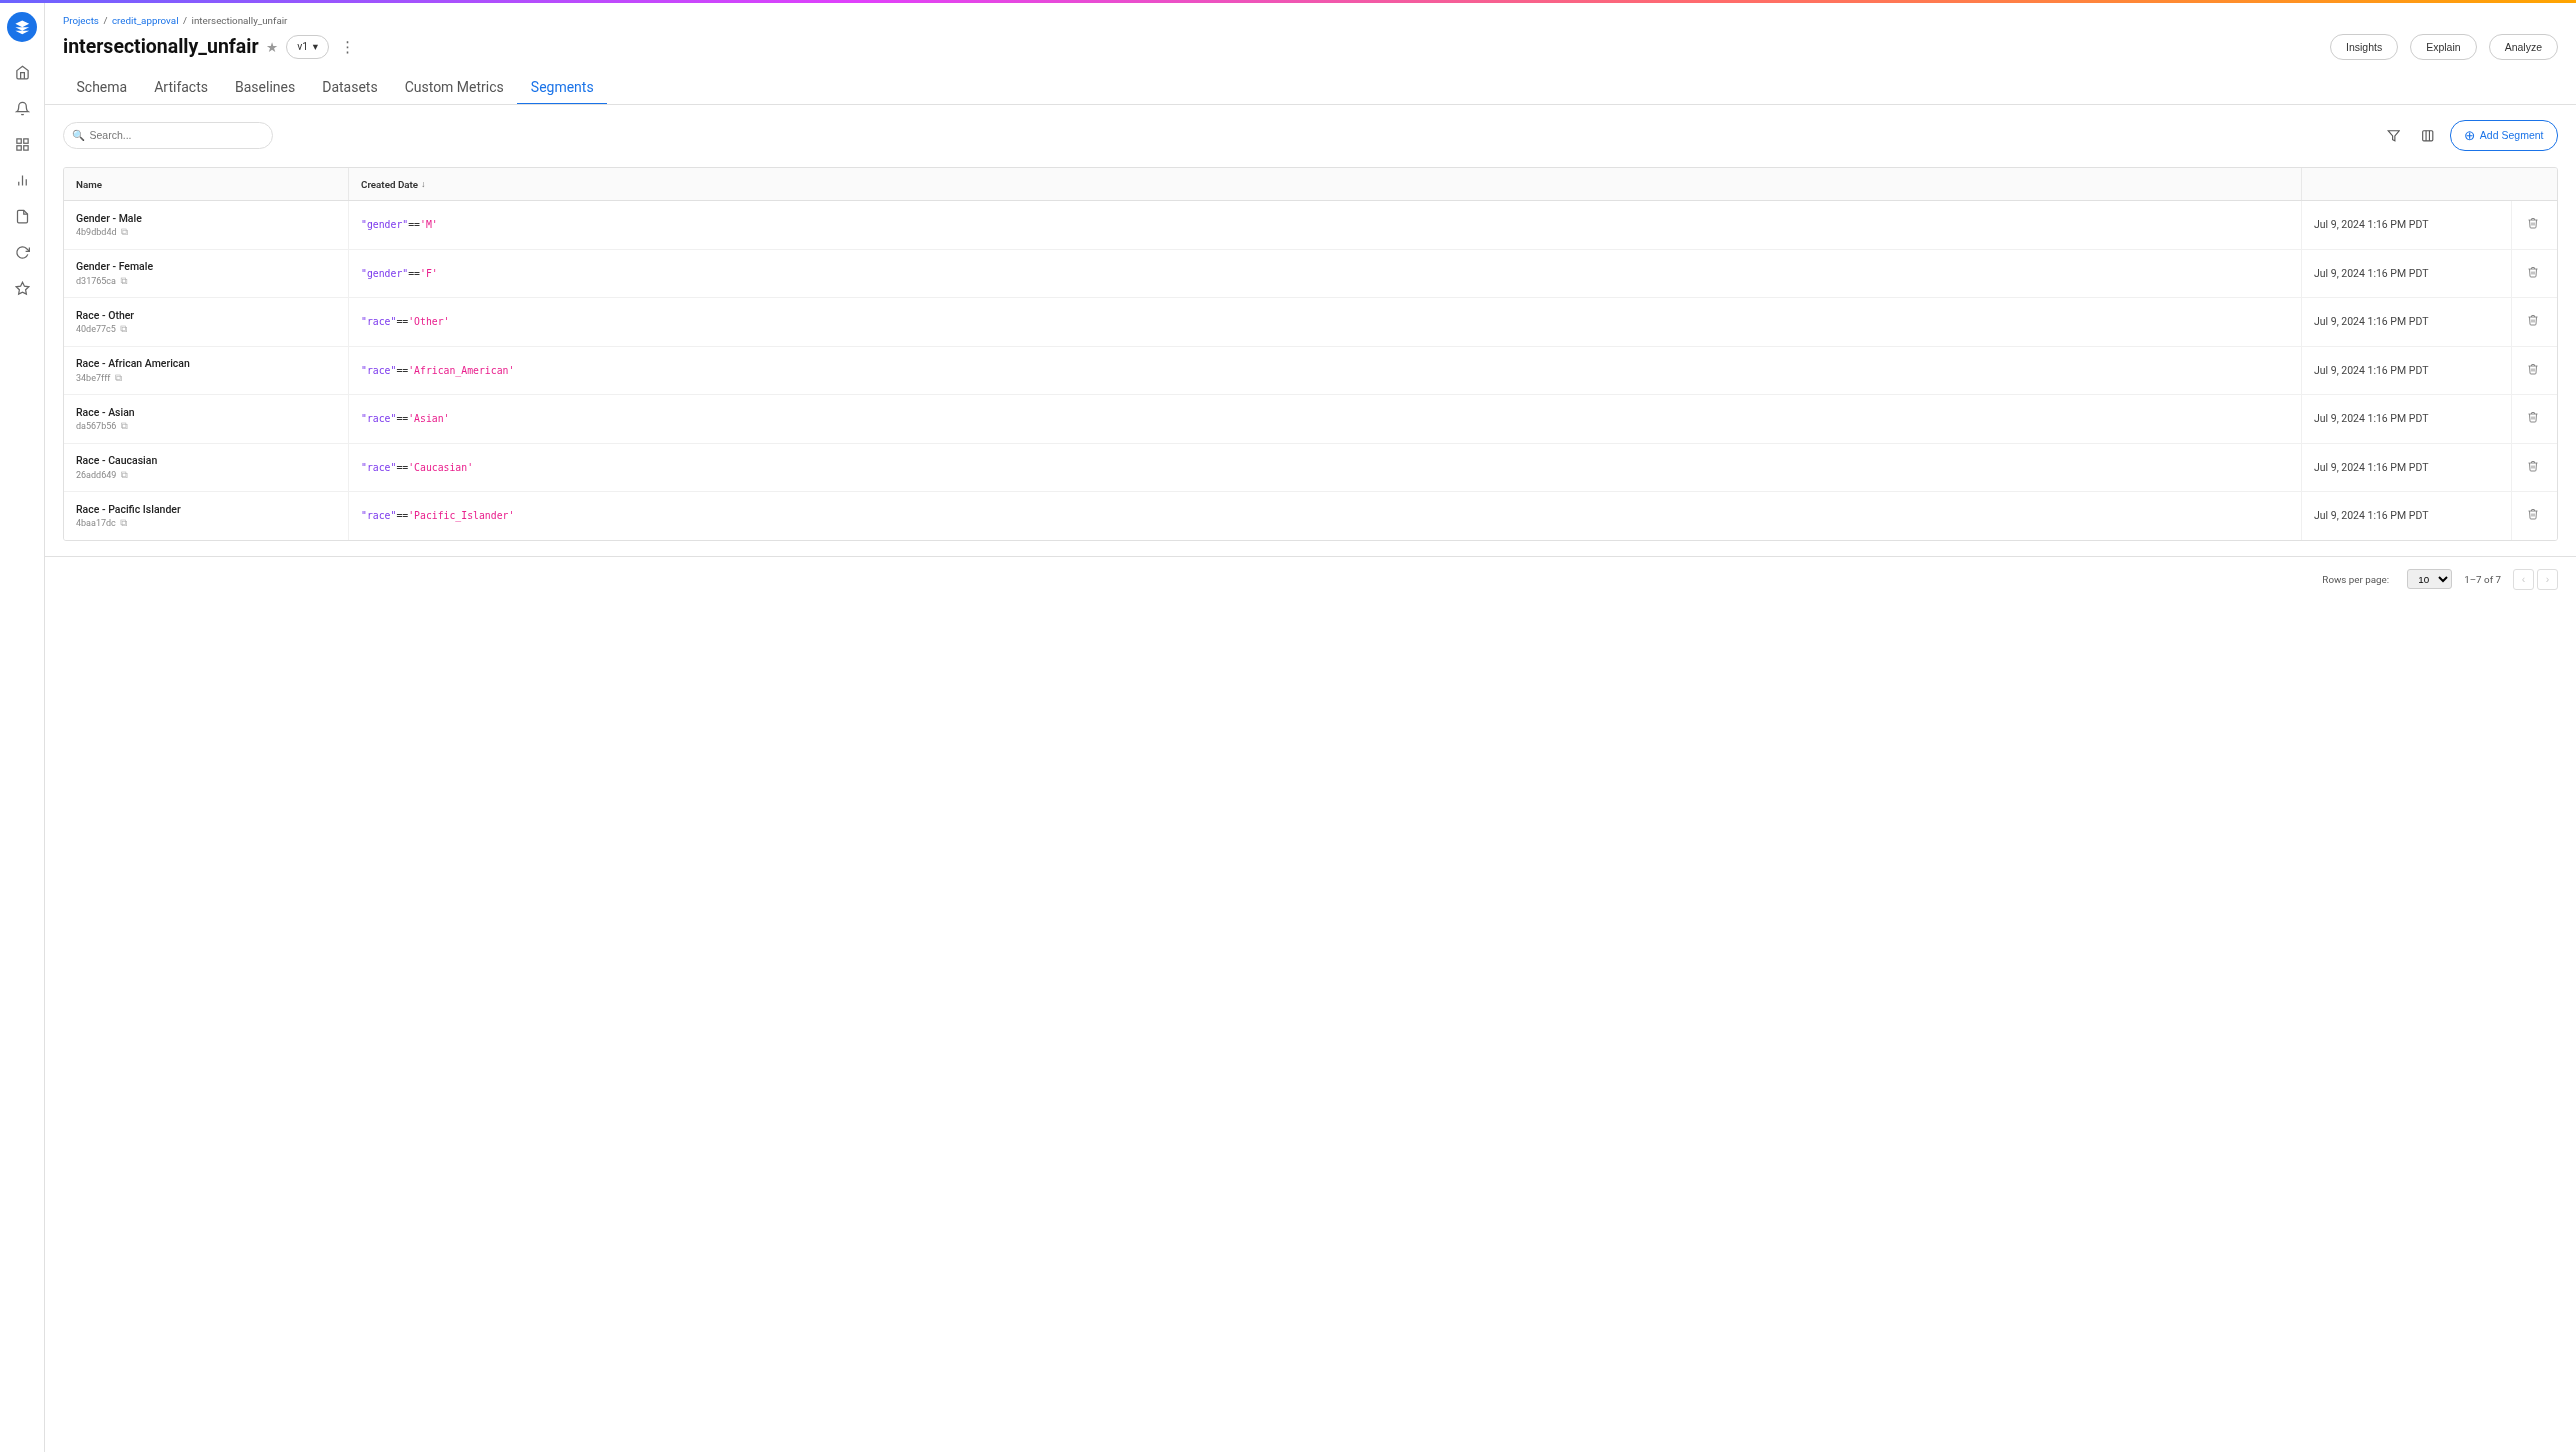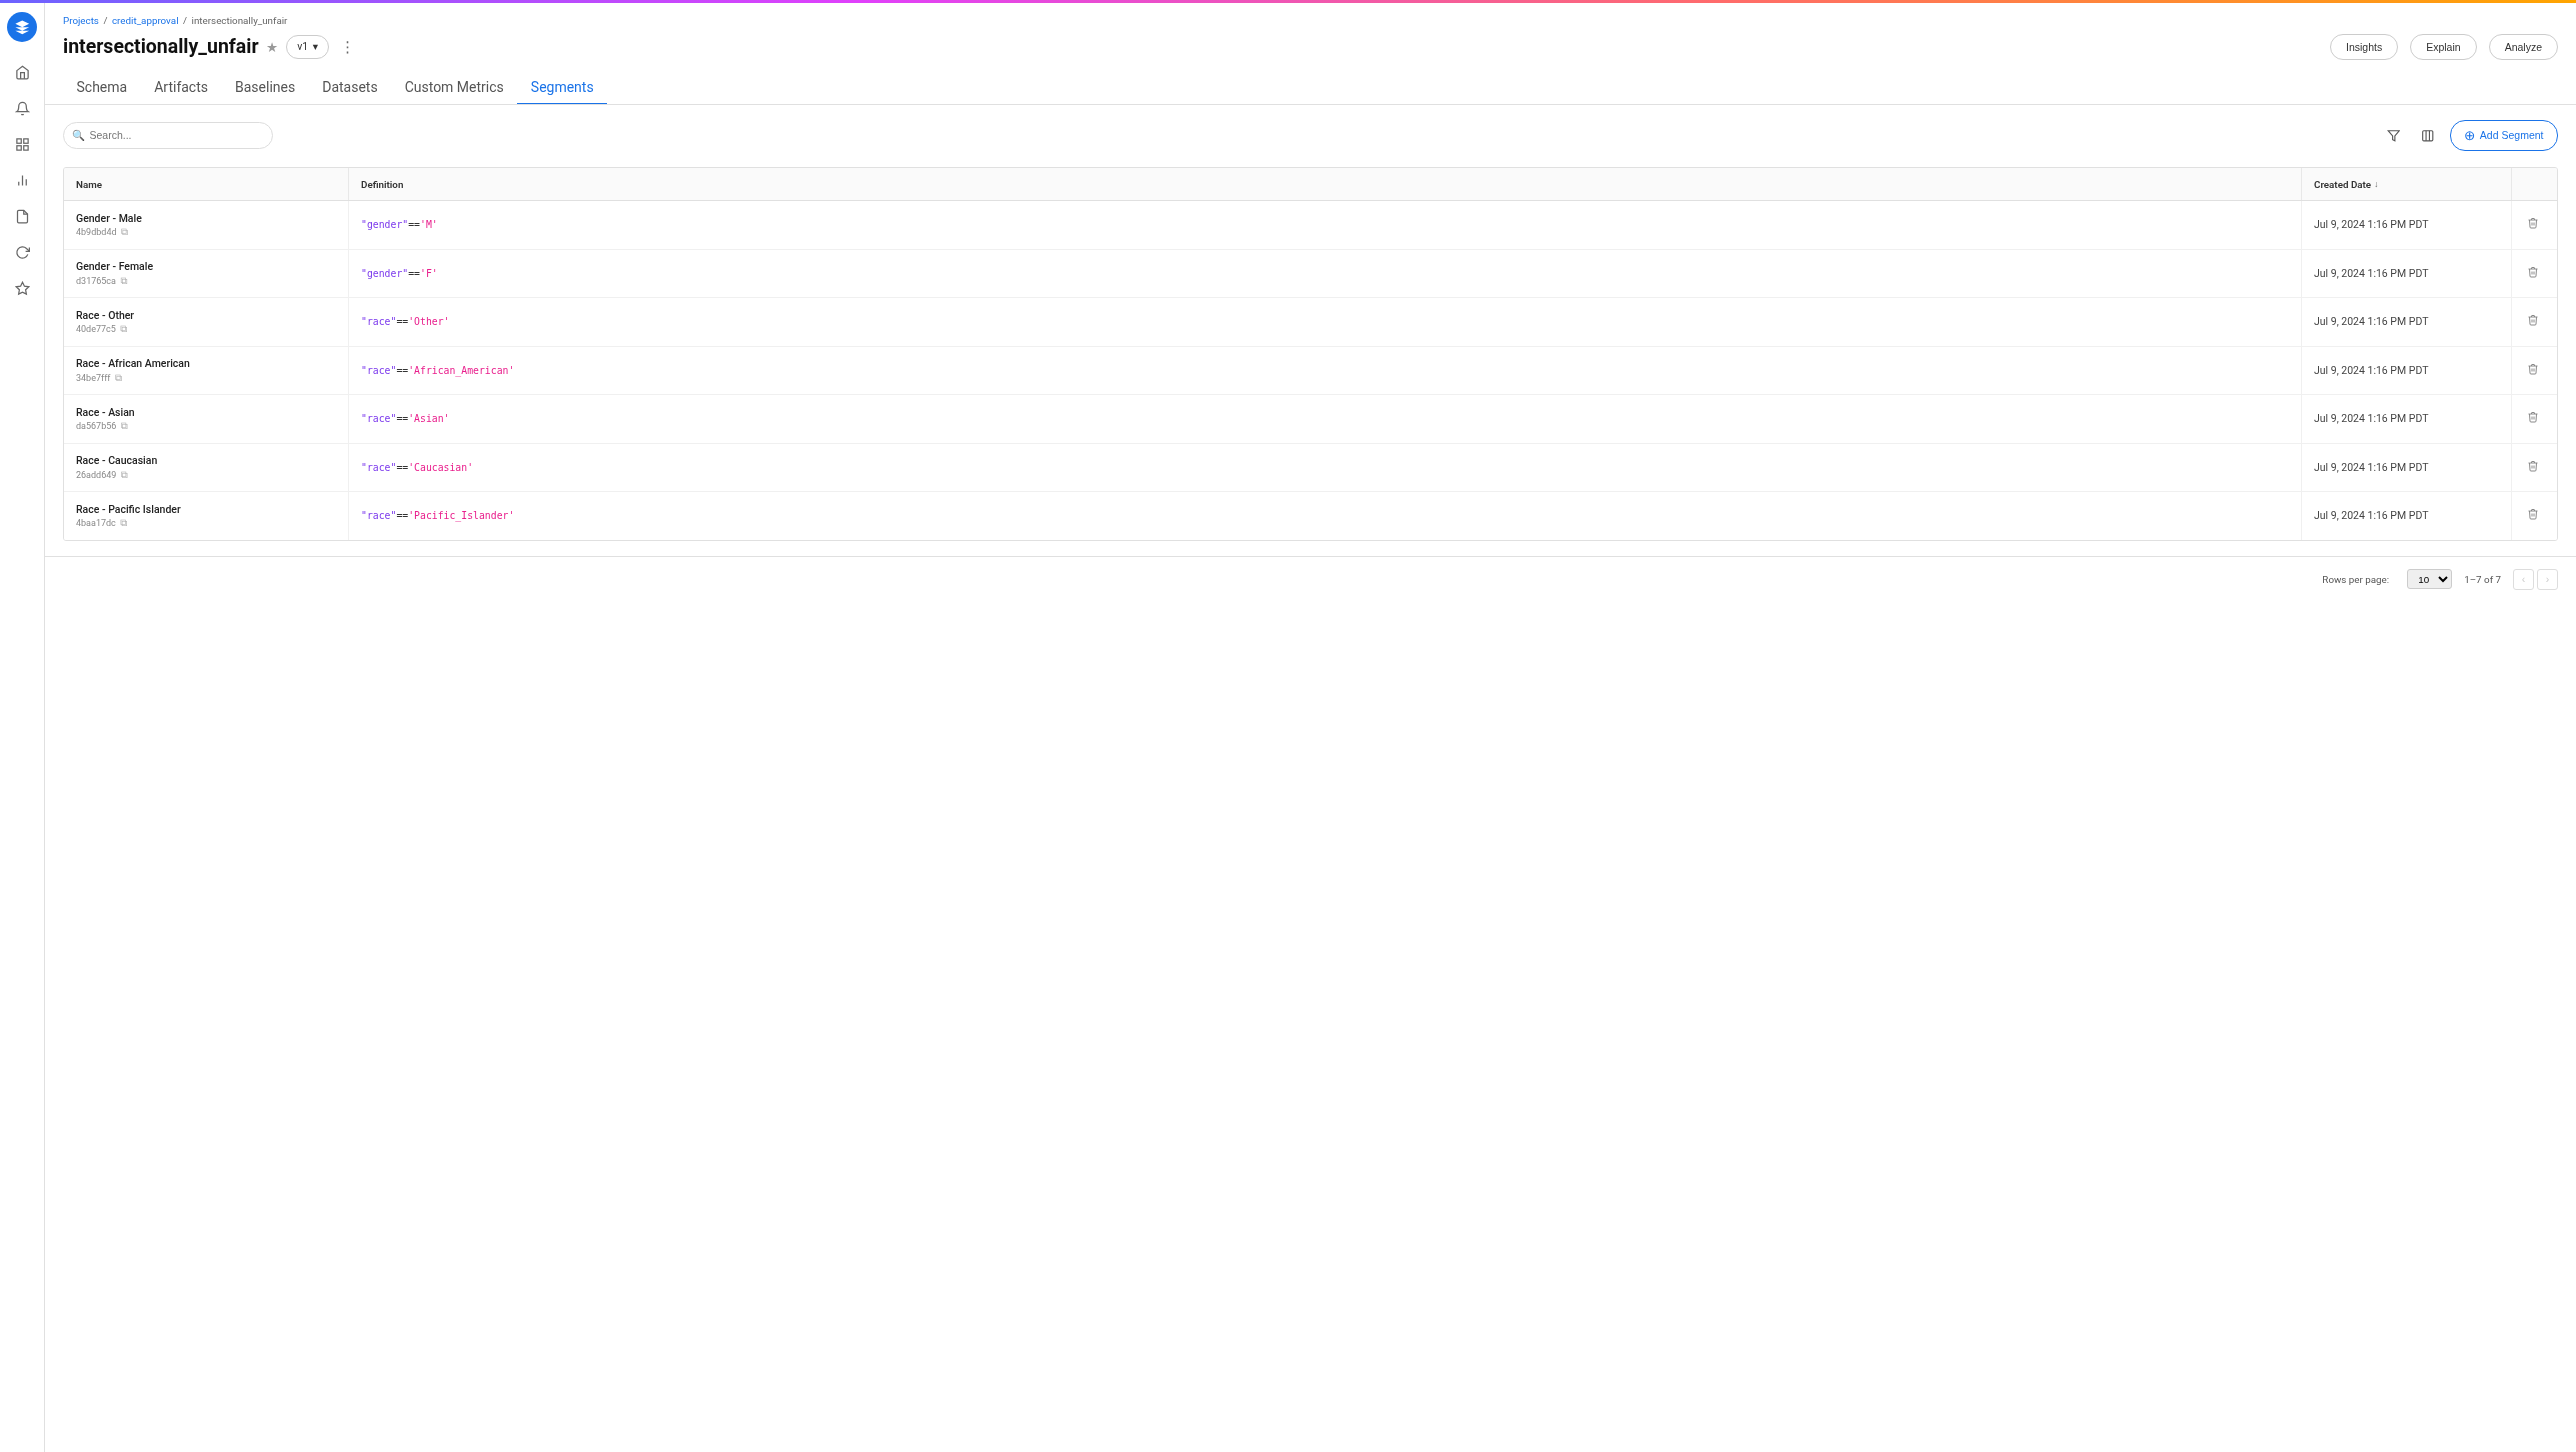--- a/index.html
+++ b/index.html
@@ -434,23 +434,20 @@
           <span>Add Segment</span>
         </button>
       </div>
     </div>
 
     <div class="table-container">
       <div class="table-header">
         <div class="th">
           <span>Name</span>
         </div>
-        <div class="th">
-          <span>Definition</span>
-        </div>
         <div class="th" style="cursor:pointer;">
           <span>Created Date</span>
           <span class="sort-icon">↓</span>
         </div>
         <div class="th"></div>
       </div>
 
       <div id="table-body">
       <div class="table-row">
       <div class="td">

